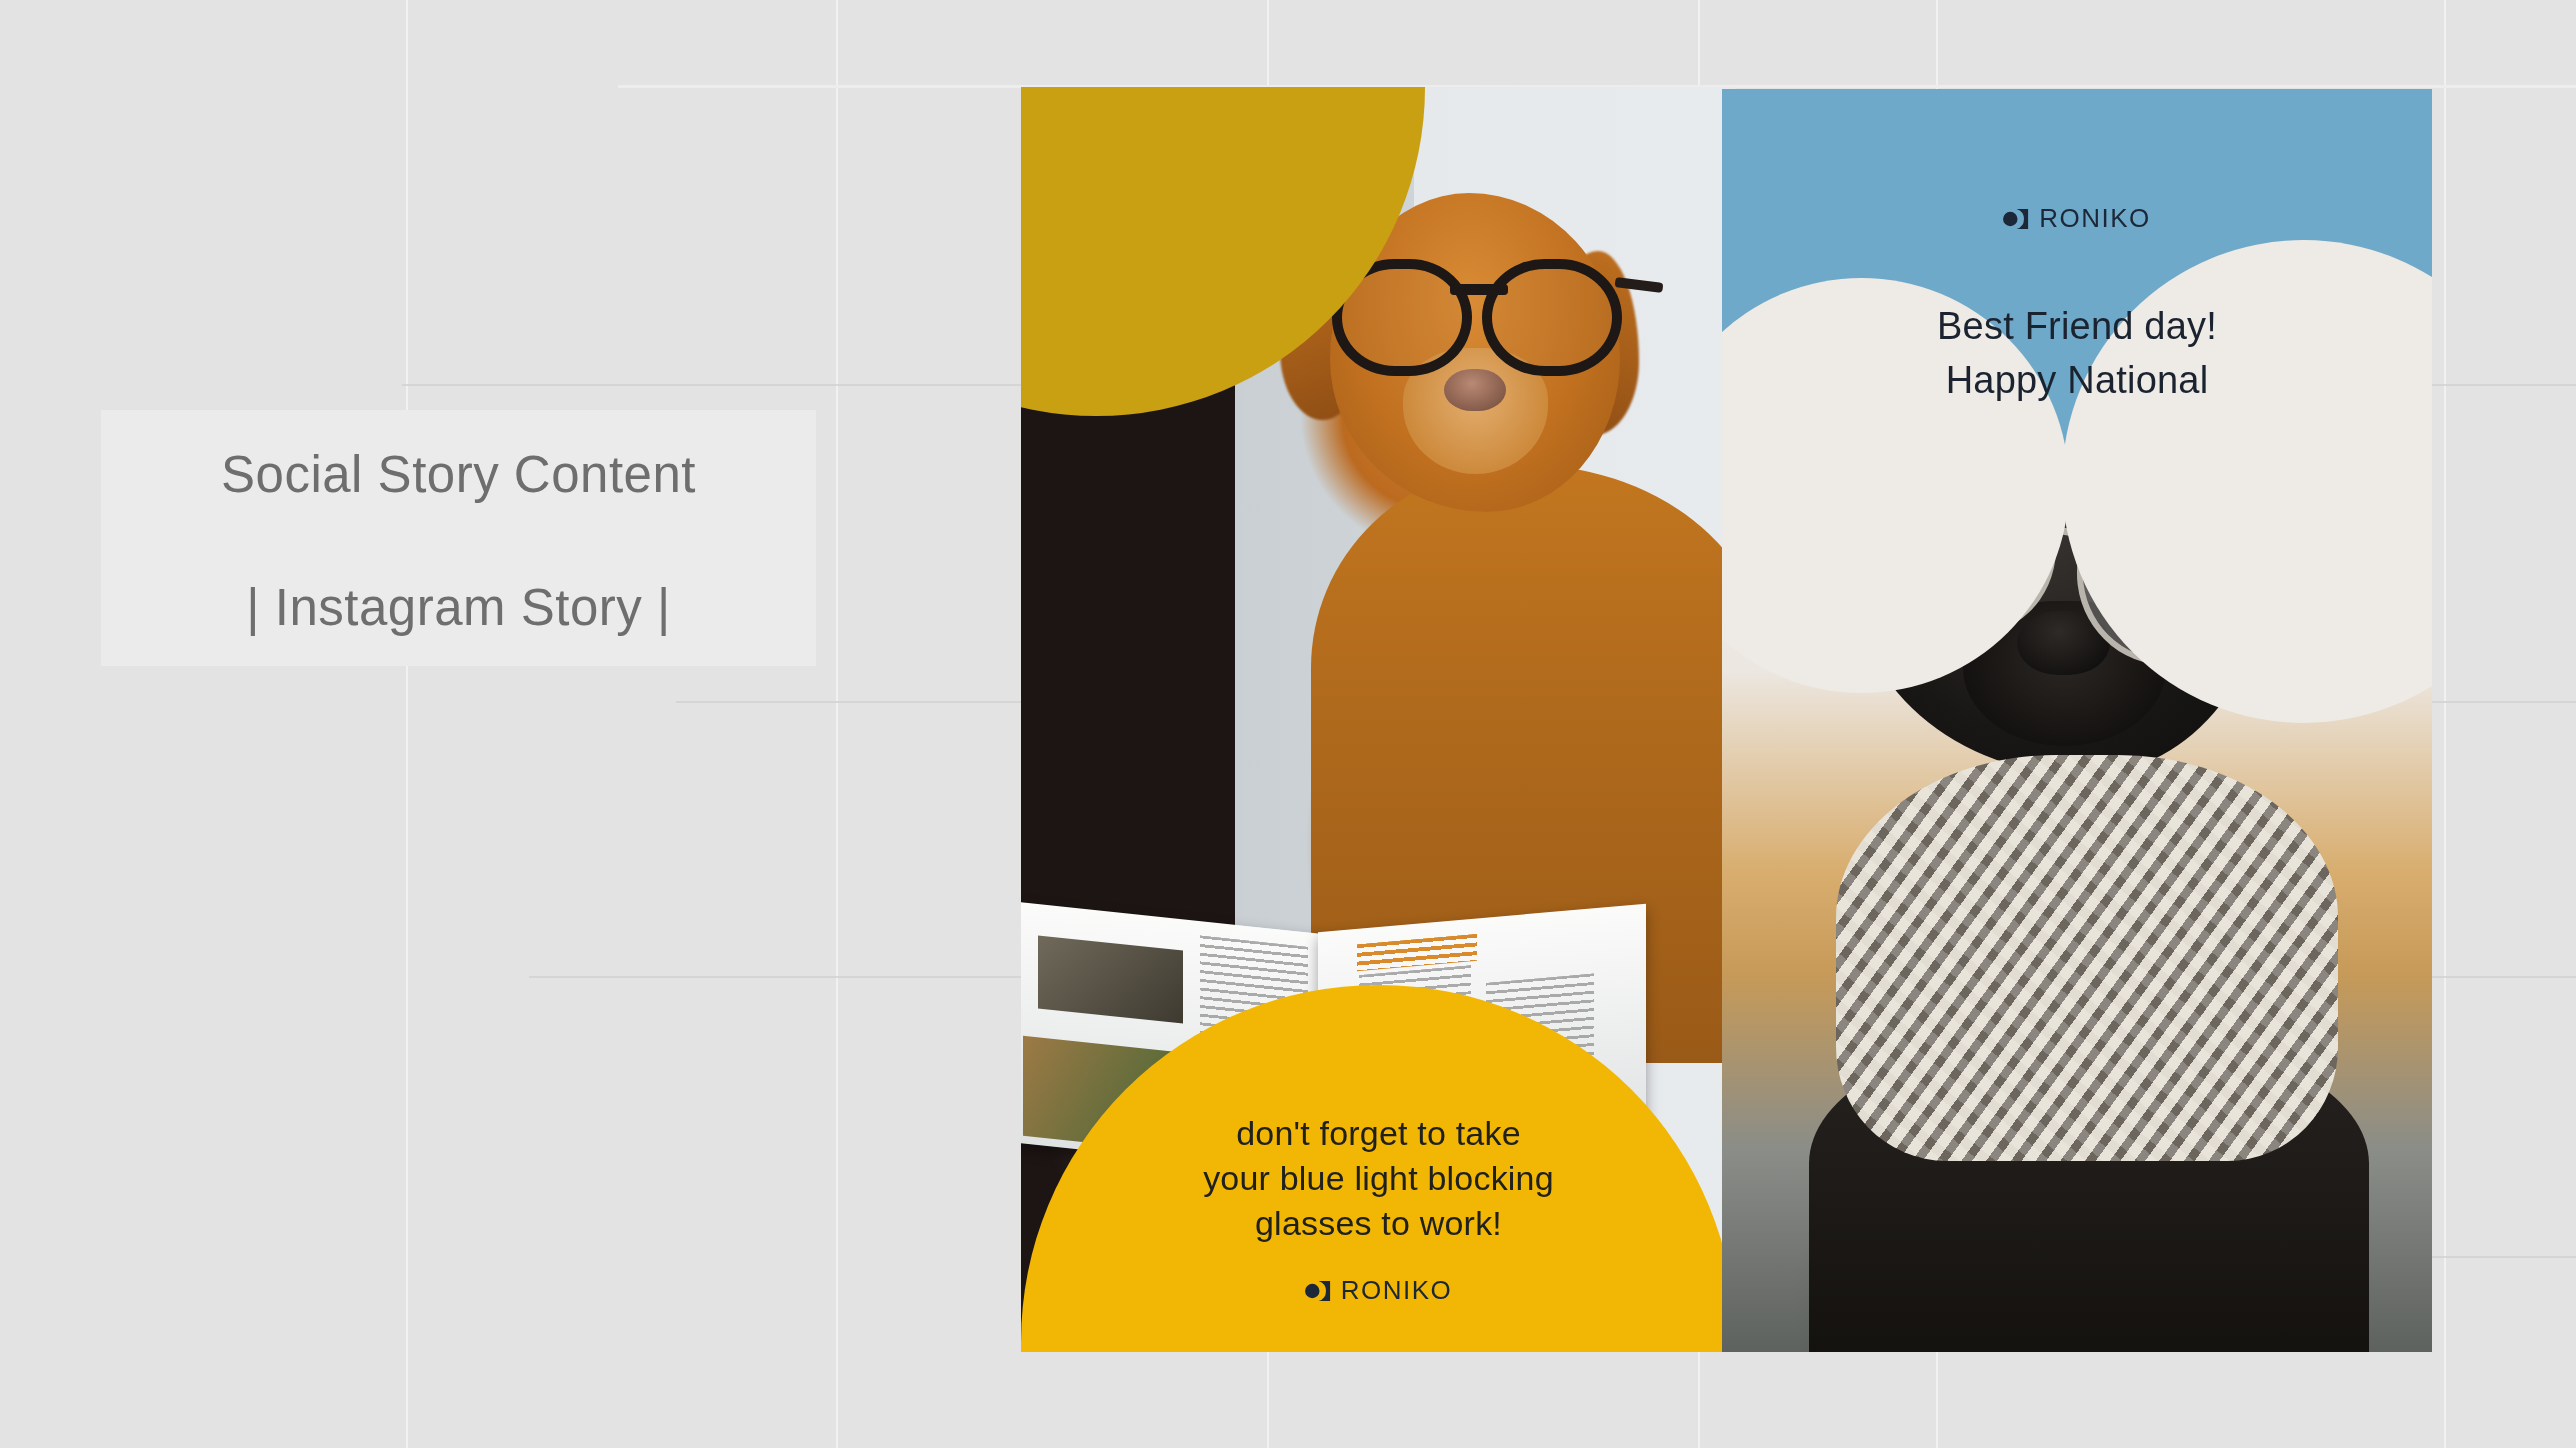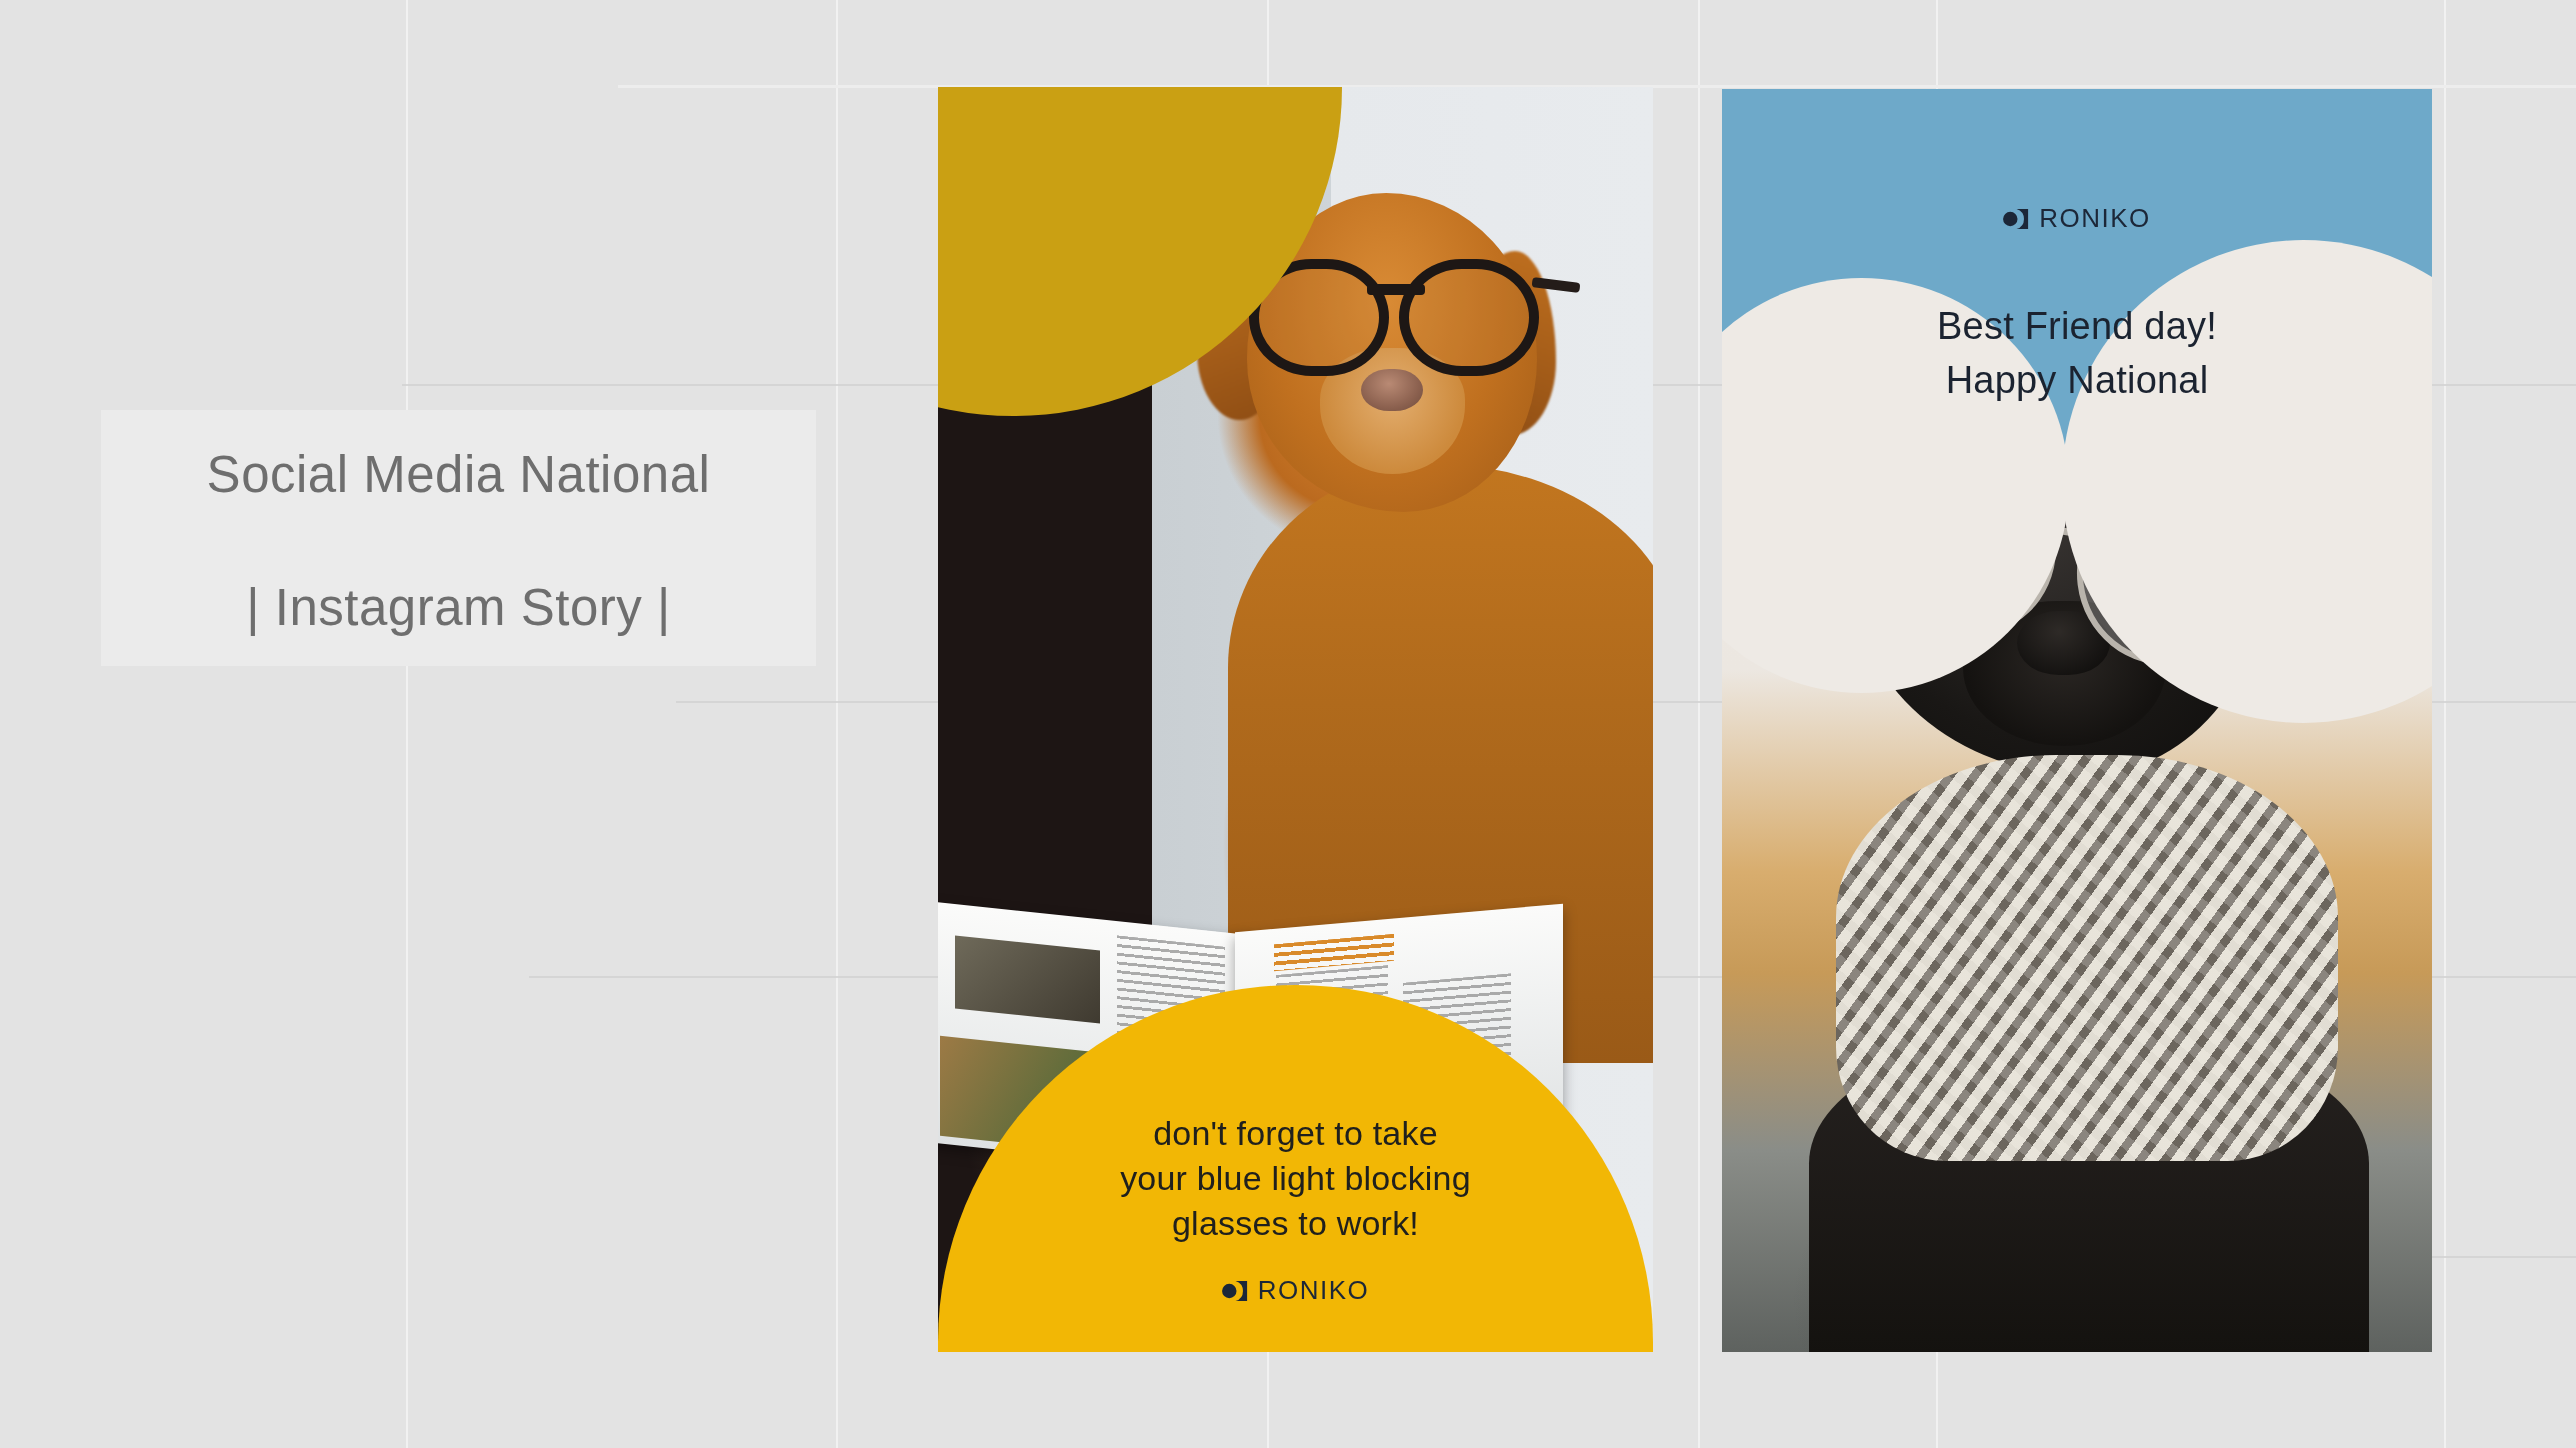--- a/index.html
+++ b/index.html
@@ -28,21 +28,21 @@
   }
   .title-line{
     text-align:center;color:#6e6e6e;font-size:51px;letter-spacing:0.5px;
     font-weight:400;line-height:1;white-space:nowrap;
   }
 
   
   .card{position:absolute;overflow:hidden;}
 
   
-  #card-left{left:938px;top:87px;width:715px;height:1265px;background:#3b82f6;}
+  #card-left{left:1021px;top:87px;width:715px;height:1265px;background:#3b82f6;}
 
   .photo{position:absolute;inset:0;}
 
   
   #retriever-photo{
     background:
       
       radial-gradient(ellipse 328px 193px at 34% 92%, rgba(215,220,225,.95) 0%, rgba(150,150,150,0) 62%),
       radial-gradient(ellipse 290px 164px at 60% 88%, rgba(232,236,240,.9) 0%, rgba(150,150,150,0) 60%),
       radial-gradient(ellipse 241px 135px at 26% 84%, rgba(120,95,70,.55) 0%, rgba(120,95,70,0) 65%),
@@ -164,21 +164,21 @@
 
   <div class="hline soft" style="left:618px;  top:85px;  right:0"></div>
   <div class="hline" style="left:402px;  top:384px; right:0"></div>
   <div class="hline" style="left:676px;  top:701px; right:0"></div>
   <div class="hline" style="left:529px;  top:976px; right:0"></div>
   <div class="hline" style="left:2048px; top:1256px; right:0"></div>
 </div>
 
 <div id="title-panel"></div>
 <div id="title-lines">
-  <div class="title-line">Social Media National</div>
+  <div class="title-line">Social Story Content</div>
   <div class="title-line">| Instagram Story |</div>
 </div>
 
 <div class="card" id="card-left">
 
   <div class="photo" id="retriever-photo">
     <div class="ret-ear-l"></div>
     <div class="ret-ear-r"></div>
     <div class="ret-body"></div>
     <div class="ret-head"></div>

